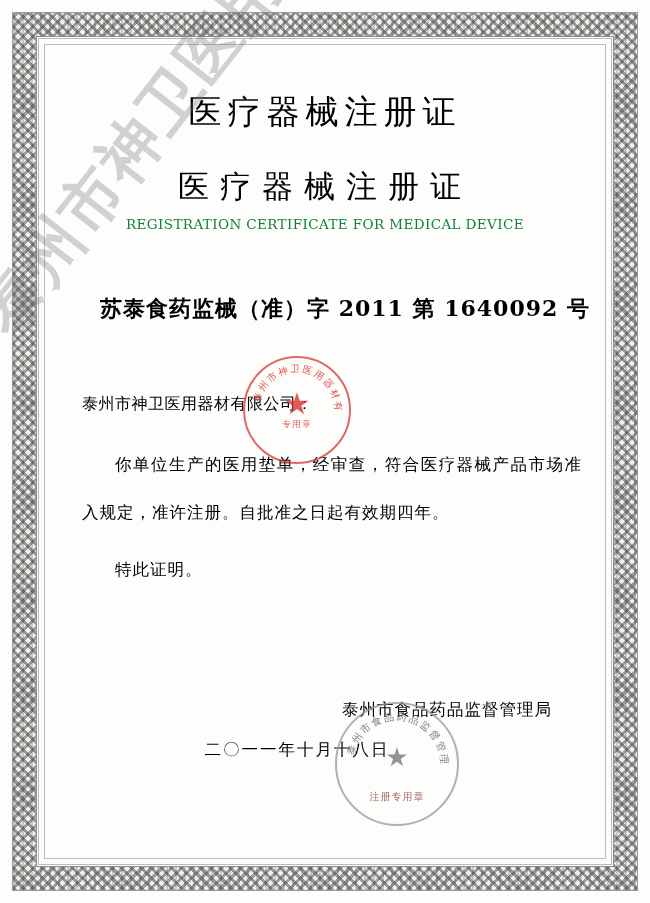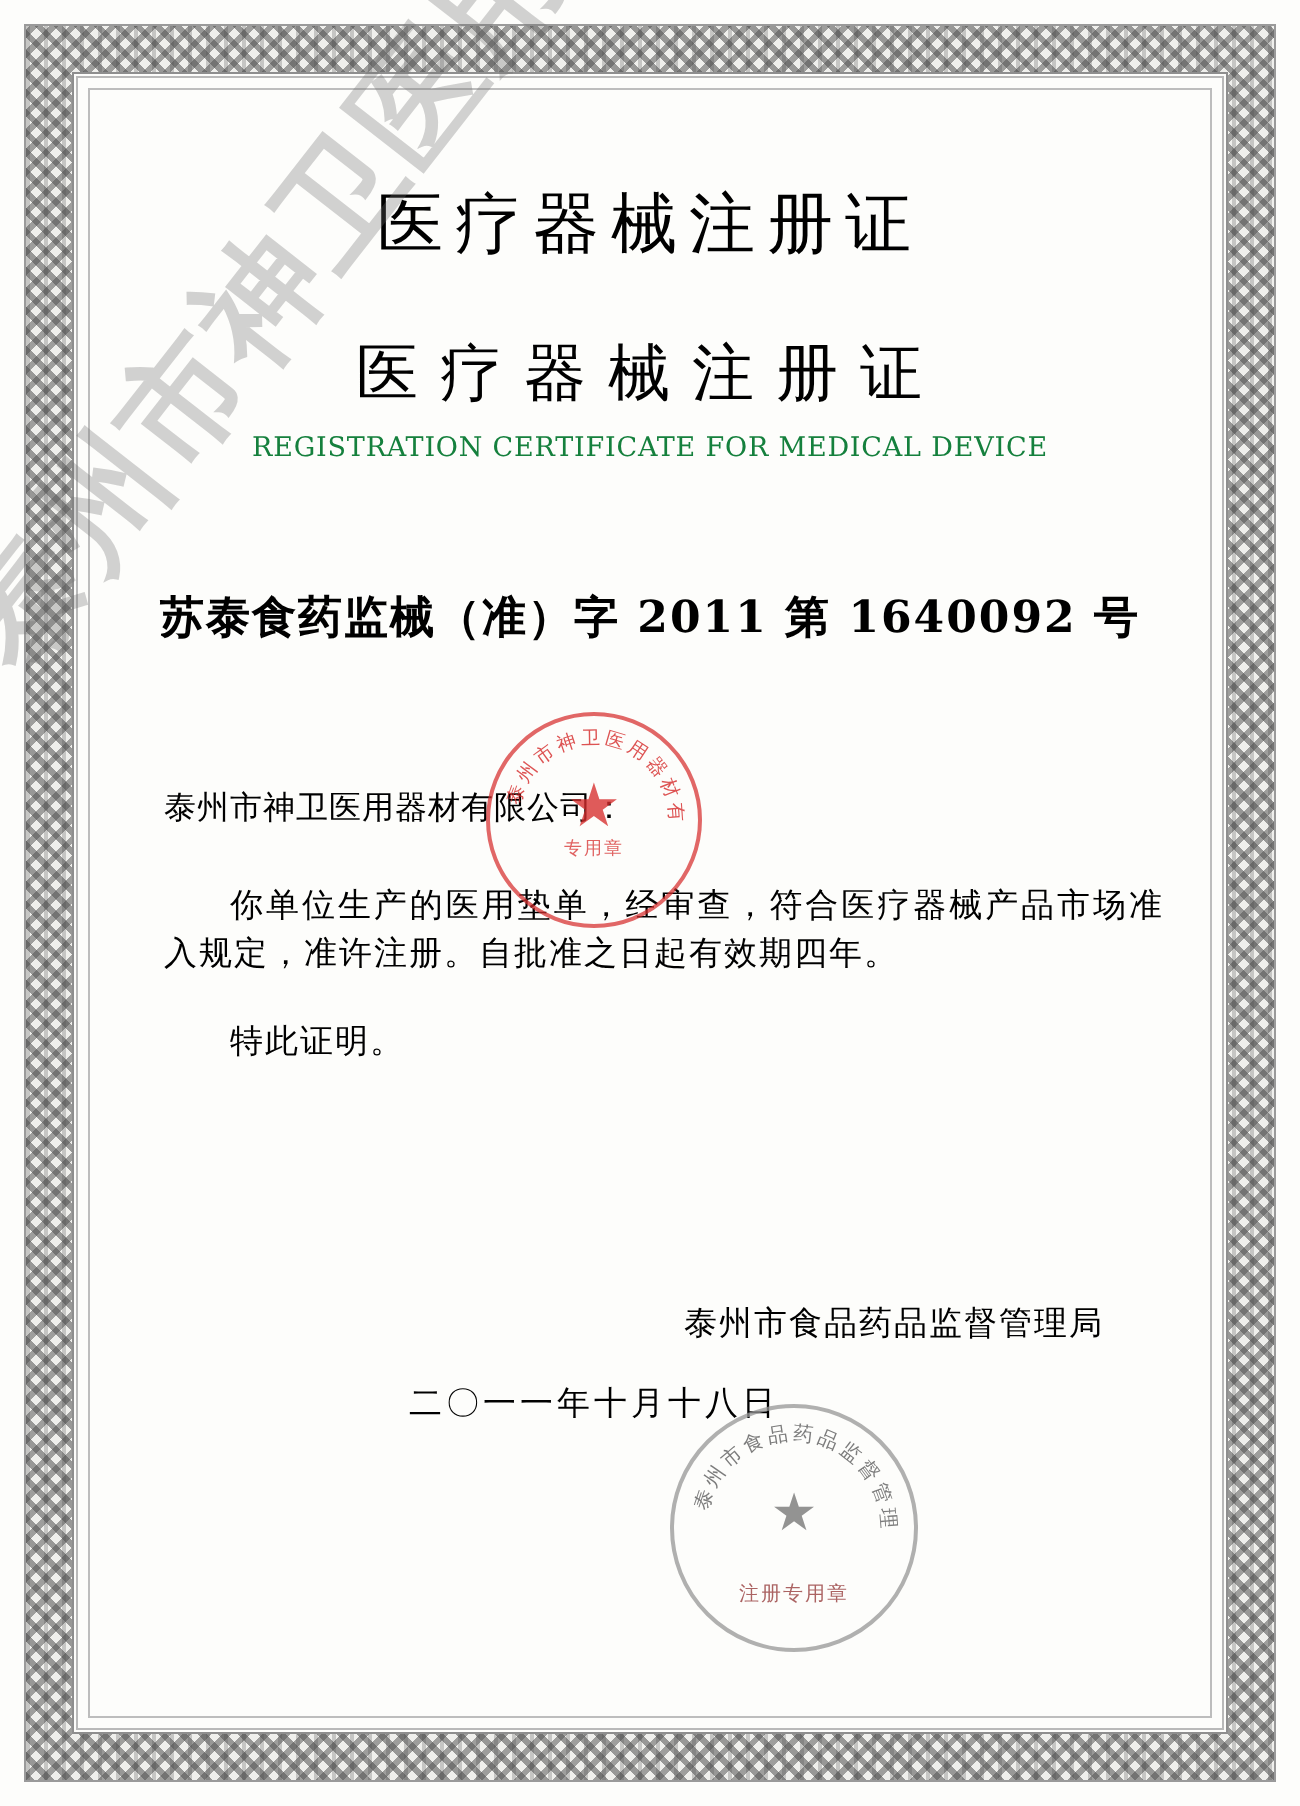--- a/index.html
+++ b/index.html
@@ -112,40 +112,40 @@
   }
   .title-en2 {
     text-align: center;
     font-family: "DejaVu Serif", serif;
     font-size: 13.5px;
     letter-spacing: 0.4px;
     margin-top: 8px;
     color: #15803d;
   }
   .cert-number {
-    text-align: center;
+    text-align: right;
     font-family: "DejaVu Serif", serif;
     font-size: 22px;
     font-weight: bold;
     letter-spacing: 1px;
     margin-top: 62px;
     color: #000;
   }
   .addressee {
     font-family: "DejaVu Sans", sans-serif;
     font-size: 16px;
     margin-top: 70px;
     margin-left: 22px;
     letter-spacing: 0.5px;
     color: #000;
   }
   .body-para {
     font-family: "DejaVu Sans", sans-serif;
     font-size: 16.5px;
-    line-height: 24px;
+    line-height: 48px;
     margin-top: 26px;
     margin-left: 22px;
     margin-right: 8px;
     text-indent: 33px;
     letter-spacing: 1px;
     color: #000;
     text-align: justify;
   }
   .body-para2 {
     font-family: Liberation Sans, sans-serif;

